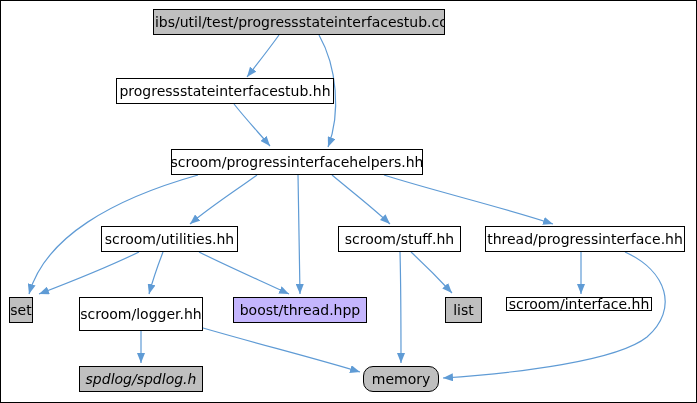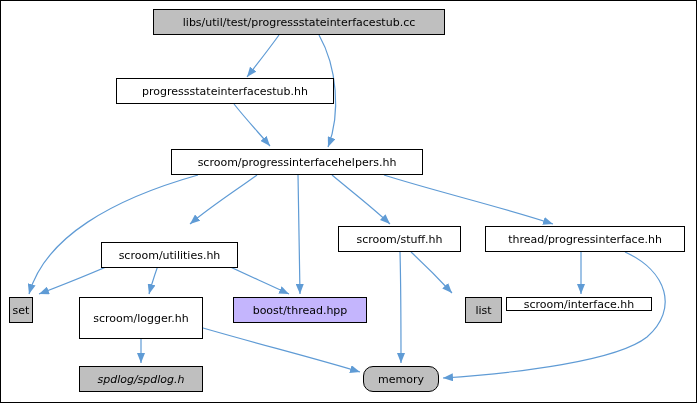--- a/index.html
+++ b/index.html
@@ -19,21 +19,21 @@
     fill:none;
     stroke-width:1.2px;
   }
   .node{
     position:absolute;
     box-sizing:border-box;
     border:1px solid #000;
     display:flex;
     align-items:center;
     justify-content:center;
-    font-size:11px;
+    font-size:14px;
     color:#000;
     white-space:nowrap;
     overflow:hidden;
   }
 </style>
 </head>
 <body>
 
 <div id="stage">
   <svg id="edge-layer" width="697" height="403" viewBox="0 0 697 403">
@@ -59,24 +59,24 @@
         <path class="edge" d="M410,251 C424,264 438,278 451,292" stroke="#5f9bd5" marker-end="url(#arrow)"></path>
         <path class="edge" d="M399,251 C400,288 400,324 400,362" stroke="#5f9bd5" marker-end="url(#arrow)"></path>
         <path class="edge" d="M580,251 C580,264 580,278 580,293" stroke="#5f9bd5" marker-end="url(#arrow)"></path>
         <path class="edge" d="M624,251 C666,270 678,308 646,336 C616,360 517,372 442,377" stroke="#5f9bd5" marker-end="url(#arrow)"></path>
       </g>
   </svg>
   <div id="nodes">
       <div class="node" style="left: 152px; top: 8px; width: 292px; height: 26px; background: rgb(191, 191, 191);">libs/util/test/progressstateinterfacestub.cc</div>
       <div class="node" style="left: 115px; top: 77px; width: 218px; height: 26px; background: rgb(255, 255, 255);">progressstateinterfacestub.hh</div>
       <div class="node" style="left: 170px; top: 148px; width: 252px; height: 26px; background: rgb(255, 255, 255);">scroom/progressinterfacehelpers.hh</div>
-      <div class="node" style="left: 100px; top: 225px; width: 137px; height: 26px; background: rgb(255, 255, 255); margin-top: 16px;">scroom/utilities.hh</div>
+      <div class="node" style="left: 100px; top: 225px; width: 137px; height: 26px; background: rgb(255, 255, 255);">scroom/utilities.hh</div>
       <div class="node" style="left: 337px; top: 225px; width: 123px; height: 26px; background: rgb(255, 255, 255);">scroom/stuff.hh</div>
       <div class="node" style="left: 484px; top: 225px; width: 200px; height: 26px; background: rgb(255, 255, 255);">thread/progressinterface.hh</div>
       <div class="node" style="left: 8px; top: 296px; width: 24px; height: 26px; background: rgb(191, 191, 191);">set</div>
-      <div class="node" style="left: 78px; top: 296px; width: 124px; height: 42px; background: rgb(255, 255, 255); text-align: right;">scroom/logger.hh</div>
+      <div class="node" style="left: 78px; top: 296px; width: 124px; height: 34px; background: rgb(255, 255, 255); text-align: right;">scroom/logger.hh</div>
       <div class="node" style="left: 232px; top: 296px; width: 134px; height: 26px; background: #c4b5fd;">boost/thread.hpp</div>
-      <div class="node" style="left: 464px; top: 296px; width: 37px; height: 26px; background: rgb(191, 191, 191);">list</div>
+      <div class="node" style="left: 444px; top: 296px; width: 37px; height: 26px; background: rgb(191, 191, 191);">list</div>
       <div class="node" style="left: 505px; top: 296px; width: 146px; height: 14px; background: rgb(255, 255, 255);">scroom/interface.hh</div>
       <div class="node" style="left: 78px; top: 365px; width: 124px; height: 26px; background: rgb(191, 191, 191); font-style: italic;">spdlog/spdlog.h</div>
       <div class="node" style="left: 362px; top: 365px; width: 76px; height: 26px; background: rgb(191, 191, 191); border-radius: 10px;">memory</div>
     </div>
 </div>
 
 </body></html>

